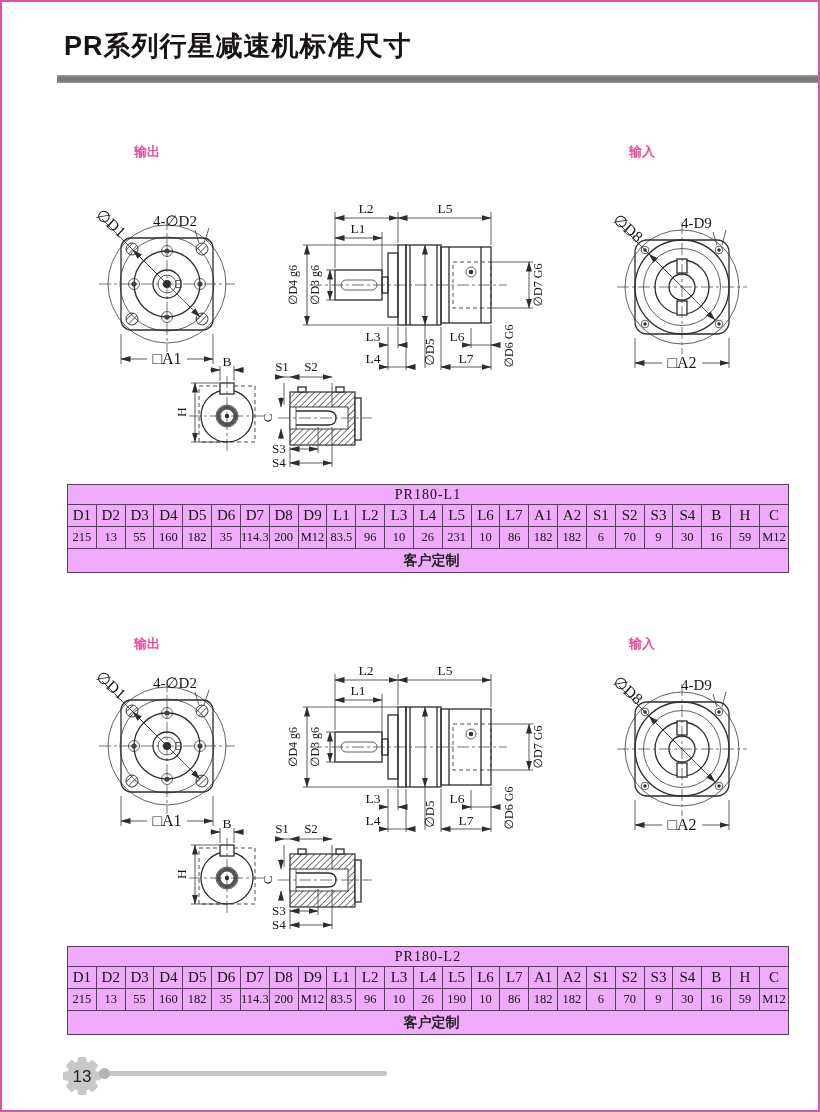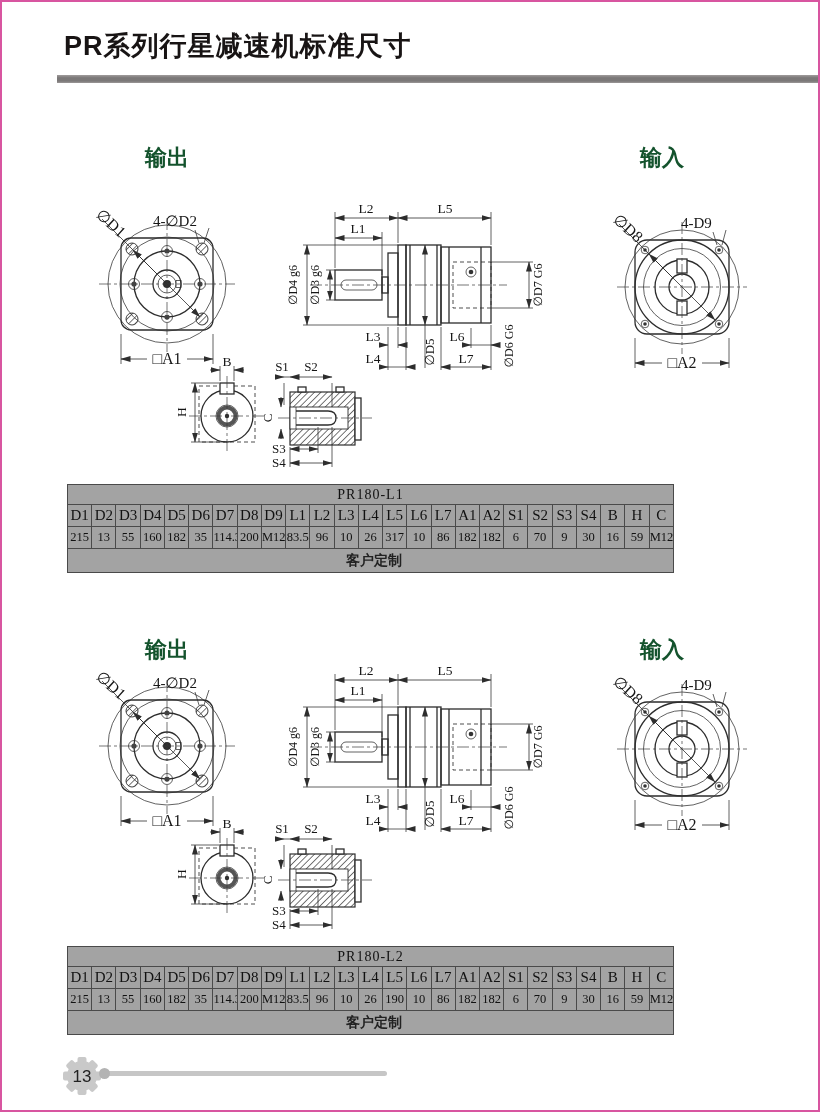--- a/index.html
+++ b/index.html
@@ -11,31 +11,31 @@
   }
   .abs{position:absolute;}
   .page-title{
     left:62px;top:26px;font-size:27px;font-weight:bold;color:#181414;
     letter-spacing:1px;white-space:nowrap;
   }
   .title-bar{
     left:55px;top:73px;width:761px;height:8px;
     background:linear-gradient(#a09c9c,var(--c-bar,#7b7878) 35%,var(--c-bar,#7b7878) 75%,#9c9898);
   }
-  .io-label{font-size:22px;font-weight:bold;color:#14532d;white-space:nowrap;margin-left:11px;}
+  .io-label{font-size:13px;font-weight:bold;color:#ec4899;white-space:nowrap;}
   svg{display:block;}
   .ol{fill:none;stroke:#2d2d2d;stroke-width:1.3;}
   .olw{fill:#fff;stroke:#2d2d2d;stroke-width:1.3;}
   .tl{fill:none;stroke:#2d2d2d;stroke-width:0.75;}
   .cl{fill:none;stroke:#3a3a3a;stroke-width:0.7;stroke-dasharray:12 3 3 3;}
   .dsh{fill:none;stroke:#2d2d2d;stroke-width:0.85;stroke-dasharray:4 3;}
   .dim{fill:none;stroke:#2d2d2d;stroke-width:0.8;}
   .dlab{font-family:"Liberation Serif",serif;fill:#161616;}
   .dims-table{
-    border-collapse:collapse;table-layout:fixed;width:607px;background:#a3a3a3;
+    border-collapse:collapse;table-layout:fixed;width:722px;background:#f0abfc;
     font-family:"Liberation Serif",serif;color:#111;
   }
   .dims-table td{border:1px solid #4a4a4a;text-align:center;padding:0;overflow:hidden;}
   .t-title{height:19px;font-size:14px;letter-spacing:1px;}
   .t-head{height:21px;font-size:15px;}
   .t-val{height:21px;font-size:12.5px;}
   .t-foot{height:23px;font-size:14px;text-align:right;padding-left:7px !important;
     font-family:"Liberation Sans",sans-serif;font-weight:bold;color:#222;}
   .footer-line{
     left:100px;top:1069px;width:285px;height:5px;border-radius:3px;
@@ -340,21 +340,21 @@
           <td class="t-val">160</td>
           <td class="t-val">182</td>
           <td class="t-val">35</td>
           <td class="t-val">114.3</td>
           <td class="t-val">200</td>
           <td class="t-val">M12</td>
           <td class="t-val">83.5</td>
           <td class="t-val">96</td>
           <td class="t-val">10</td>
           <td class="t-val">26</td>
-          <td class="t-val">317</td>
+          <td class="t-val">231</td>
           <td class="t-val">10</td>
           <td class="t-val">86</td>
           <td class="t-val">182</td>
           <td class="t-val">182</td>
           <td class="t-val">6</td>
           <td class="t-val">70</td>
           <td class="t-val">9</td>
           <td class="t-val">30</td>
           <td class="t-val">16</td>
           <td class="t-val">59</td>

